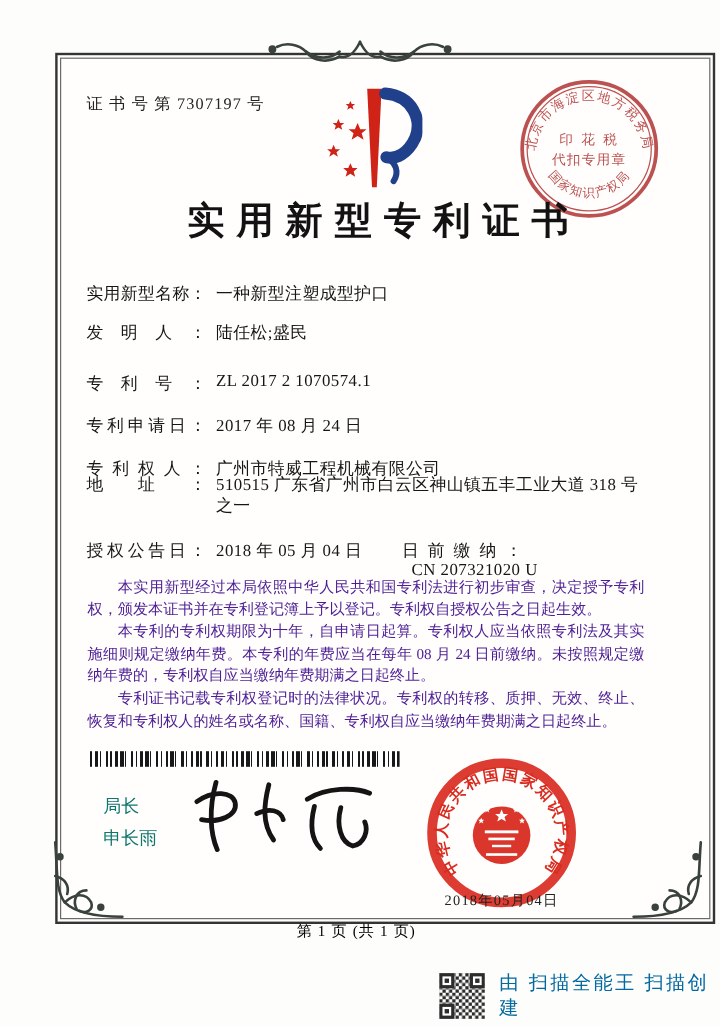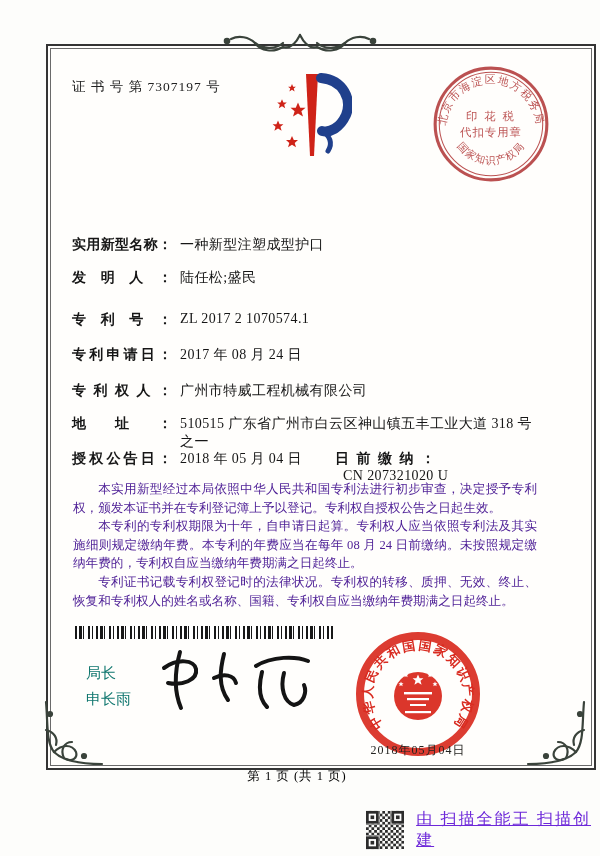--- a/index.html
+++ b/index.html
@@ -26,21 +26,21 @@
   .logo{position:absolute;left:248px;top:70px;}
   .tax-seal{position:absolute;left:431px;top:64px;opacity:.88;}
   .title{
     position:absolute;left:47px;top:163px;width:546px;text-align:center;
     font-size:31px;font-weight:bold;letter-spacing:10px;color:#121212;
   }
   
   .field-row{position:absolute;left:72px;width:470px;font-size:14px;color:#161616;}
   .f-label{
     display:inline-block;width:100px;text-align:justify;text-align-last:justify;
-    vertical-align:top;font-weight:700;
+    vertical-align:top;font-weight:400;
   }
   .f-value{display:inline-block;margin-left:8px;letter-spacing:.4px;vertical-align:top;}
   .f-value.wrap{width:352px;}
   .pair2{position:absolute;left:263px;top:0;}
   
   .paras{
     position:absolute;left:73px;top:480px;width:464px;
     font-size:12.6px;line-height:18.6px;color:#4c1d95;
   }
   .paras p{margin:0;text-indent:2em;text-align:justify;}
@@ -55,23 +55,22 @@
   .signer{position:absolute;left:86px;top:660px;font-size:15px;line-height:26px;color:#0f766e;}
   .signature{position:absolute;left:150px;top:642px;}
   .big-seal{position:absolute;left:352px;top:628px;}
   .page-footer{
     position:absolute;left:47px;top:746px;width:500px;text-align:center;
     font-size:12.5px;letter-spacing:1px;color:#000000;margin-top:22px;
   }
   
   .scan-credit{position:absolute;left:366px;top:808px;height:44px;display:flex;align-items:center;}
   .scan-credit .txt{
-    margin-left:12px;font-size:16px;letter-spacing:2px;color:#6d28d9;
+    margin-left:12px;font-size:16px;letter-spacing:2px;color:#0369a1;
     font-family:"Liberation Sans","DejaVu Sans",sans-serif;
-    text-decoration:underline;
   }
 </style>
 </head>
 <body>
 
 <div class="page">
 
   <div class="frame"></div>
 
   <svg class="orn" style="left:205px;top:30px;" width="190" height="28" viewBox="0 0 190 28">
@@ -129,37 +128,38 @@
     <text font-size="10.5" fill="#b23a3a" letter-spacing="1.5">
       <textPath href="#taxTop" startOffset="50%" text-anchor="middle">北京市海淀区地方税务局</textPath>
     </text>
     <text font-size="10" fill="#b23a3a" letter-spacing="1">
       <textPath href="#taxBot" startOffset="50%" text-anchor="middle">国家知识产权局</textPath>
     </text>
     <text x="58" y="54" text-anchor="middle" font-size="11" fill="#b23a3a" letter-spacing="2">印 花 税</text>
     <text x="58" y="70" text-anchor="middle" font-size="11" fill="#b23a3a" letter-spacing="1">代扣专用章</text>
   </svg>
 
+  <div class="title">实用新型专利证书</div>
 
   <div class="field-row" style="top:236px;">
     <span class="f-label">实用新型名称：</span><span class="f-value">一种新型注塑成型护口</span>
   </div>
   <div class="field-row" style="top:269px;">
     <span class="f-label">发明人：</span><span class="f-value">陆任松;盛民</span>
   </div>
   <div class="field-row" style="top:311px;">
     <span class="f-label">专利号：</span><span class="f-value">ZL 2017 2 1070574.1</span>
   </div>
   <div class="field-row" style="top:346px;">
     <span class="f-label">专利申请日：</span><span class="f-value">2017 年 08 月 24 日</span>
   </div>
   <div class="field-row" style="top:382px;">
     <span class="f-label">专利权人：</span><span class="f-value">广州市特威工程机械有限公司</span>
   </div>
-  <div class="field-row" style="top:415px;">
+  <div class="field-row" style="top:395px;">
     <span class="f-label">地址：</span><span class="f-value wrap">510515 广东省广州市白云区神山镇五丰工业大道 318 号之一</span>
   </div>
 
   <div class="field-row" style="top:450px;">
     <span class="f-label">授权公告日：</span><span class="f-value">2018 年 05 月 04 日</span>
     <span class="pair2">
       <span class="f-label">日前缴纳：</span><span class="f-value">CN 207321020 U</span>
     </span>
   </div>
 

